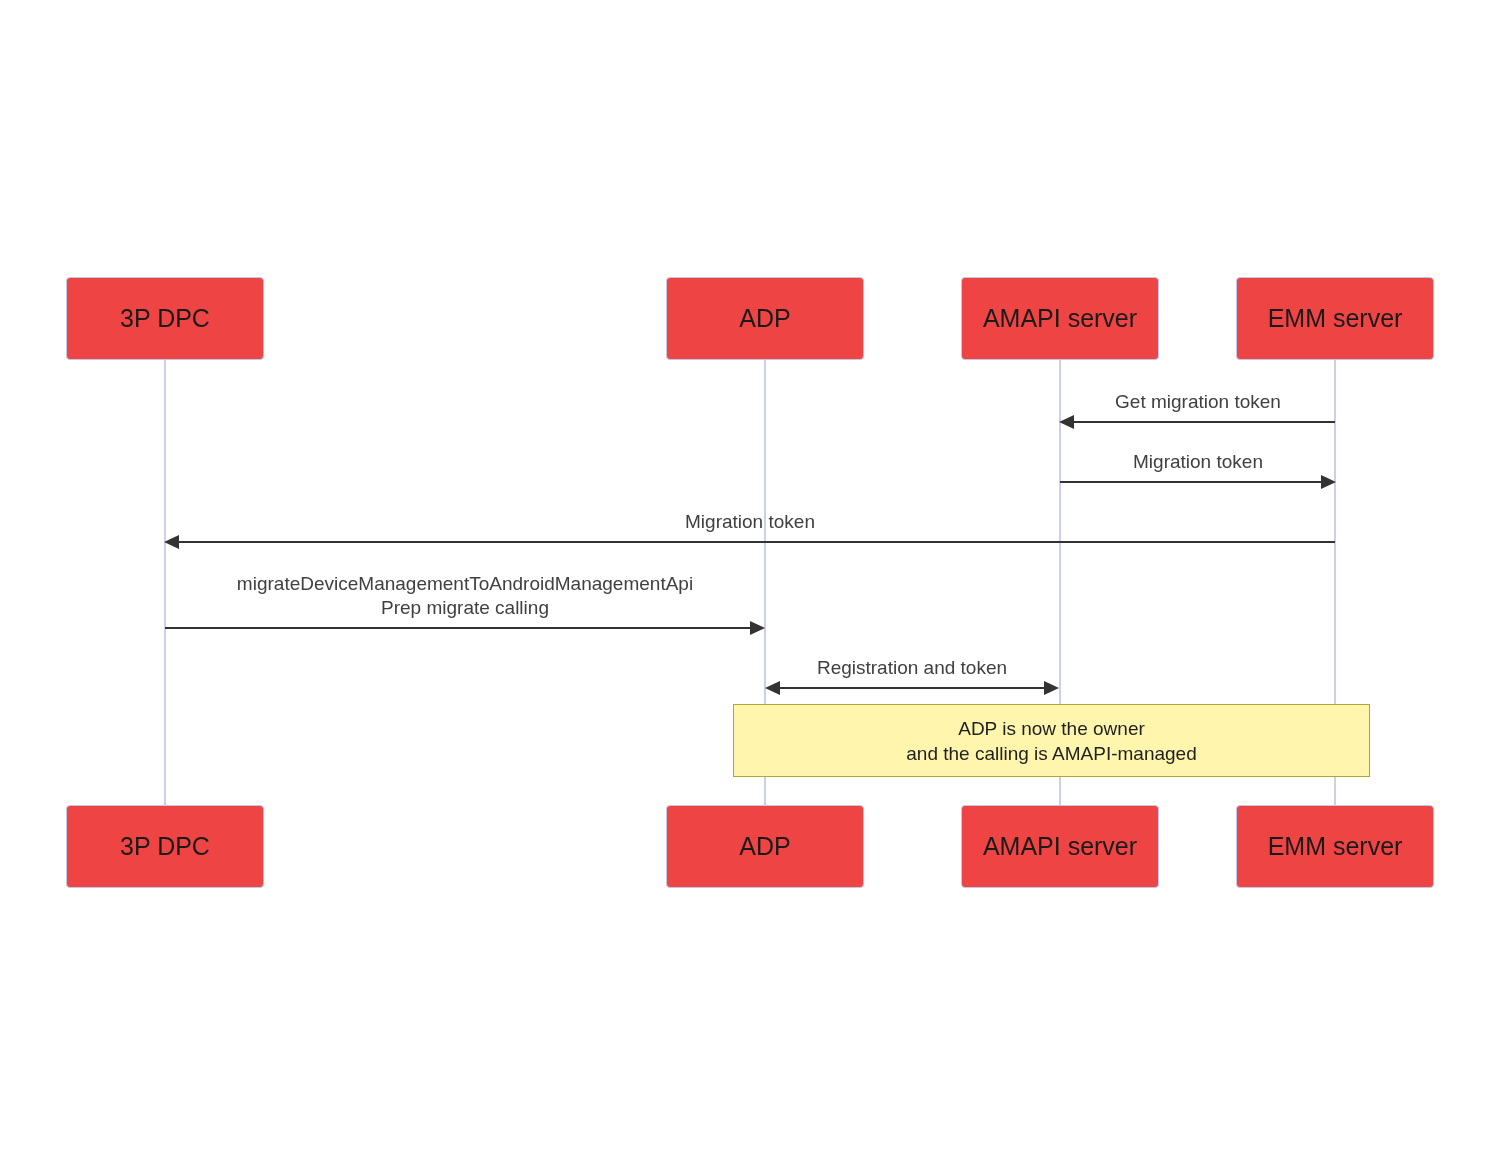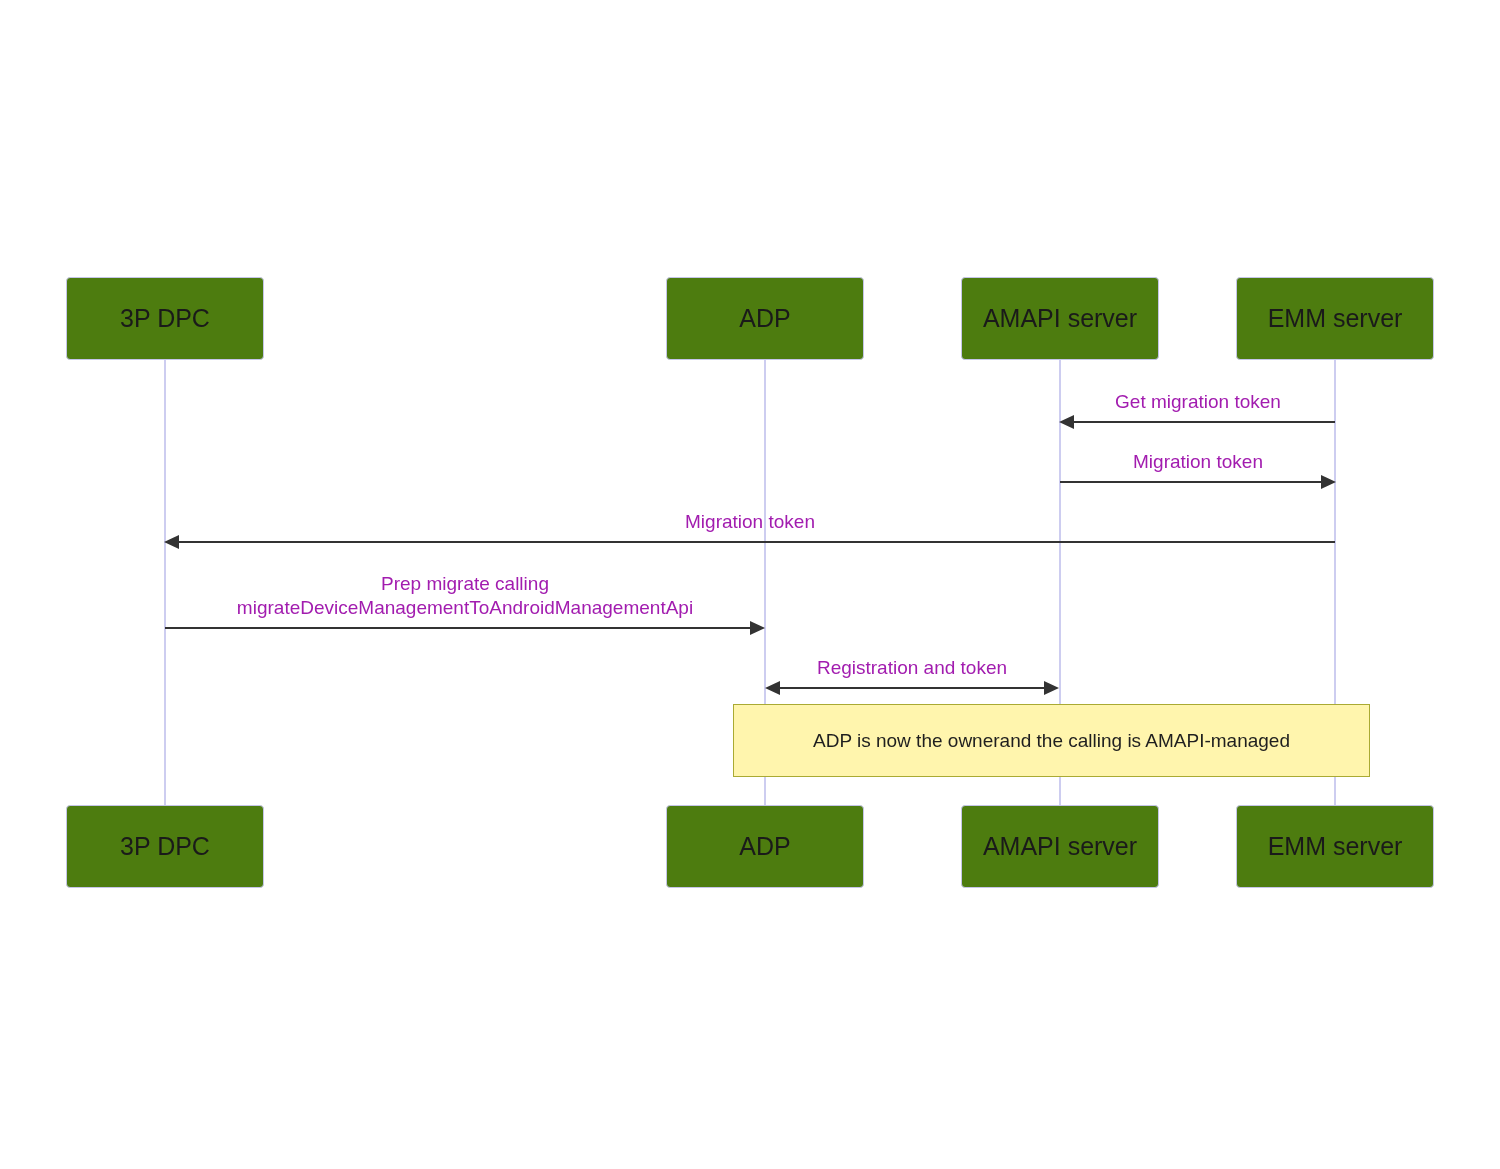--- a/index.html
+++ b/index.html
@@ -19,37 +19,37 @@
     position: absolute;
     top: 360px;
     height: 446px;
     width: 2px;
     background: #cdcdf0;
   }
   .actor-box {
     position: absolute;
     width: 198px;
     height: 83px;
-    background: #4d7c0f;
+    background: #ef4444;
     border: 1px solid #c5c5e8;
     border-radius: 4px;
     display: flex;
     align-items: center;
     justify-content: center;
     font-size: 25px;
     color: #1a1a1a;
     box-sizing: border-box;
   }
   .msg-label {
     position: absolute;
     transform: translateX(-50%);
     white-space: nowrap;
     font-size: 19px;
     line-height: 24px;
-    color: #a21caf;
+    color: #404040;
     text-align: center;
   }
   .msg-line {
     position: absolute;
     height: 2px;
     background: #333333;
   }
   .head-left {
     position: absolute;
     width: 0; height: 0;
@@ -67,21 +67,21 @@
   .note {
     position: absolute;
     left: 733px;
     top: 704px;
     width: 637px;
     height: 73px;
     background: #fff5ad;
     border: 1px solid #aaaa33;
     box-sizing: border-box;
     display: flex;
-    flex-direction: row;
+    flex-direction: column;
     align-items: center;
     justify-content: center;
     font-size: 19px;
     line-height: 25px;
     color: #1f1f1f;
     text-align: center;
   }
 </style>
 </head>
 <body>
@@ -104,22 +104,22 @@
 
   <div class="msg-label" style="left:1198px; top:450px;">Migration token</div>
   <div class="msg-line" style="left:1060px; top:481px; width:263px;"></div>
   <div class="head-right" style="left:1321px; top:475px;"></div>
 
   <div class="msg-label" style="left:750px; top:510px;">Migration token</div>
   <div class="msg-line" style="left:177px; top:541px; width:1158px;"></div>
   <div class="head-left" style="left:164px; top:535px;"></div>
 
   <div class="msg-label" style="left:465px; top:572px;">
+    <div>migrateDeviceManagementToAndroidManagementApi</div>
     <div>Prep migrate calling</div>
-    <div>migrateDeviceManagementToAndroidManagementApi</div>
   </div>
   <div class="msg-line" style="left:165px; top:627px; width:587px;"></div>
   <div class="head-right" style="left:750px; top:621px;"></div>
 
   <div class="msg-label" style="left:912px; top:656px;">Registration and token</div>
   <div class="msg-line" style="left:778px; top:687px; width:268px;"></div>
   <div class="head-left" style="left:765px; top:681px;"></div>
   <div class="head-right" style="left:1044px; top:681px;"></div>
 
   <div class="actor-box" style="left:66px;   top:277px;">

